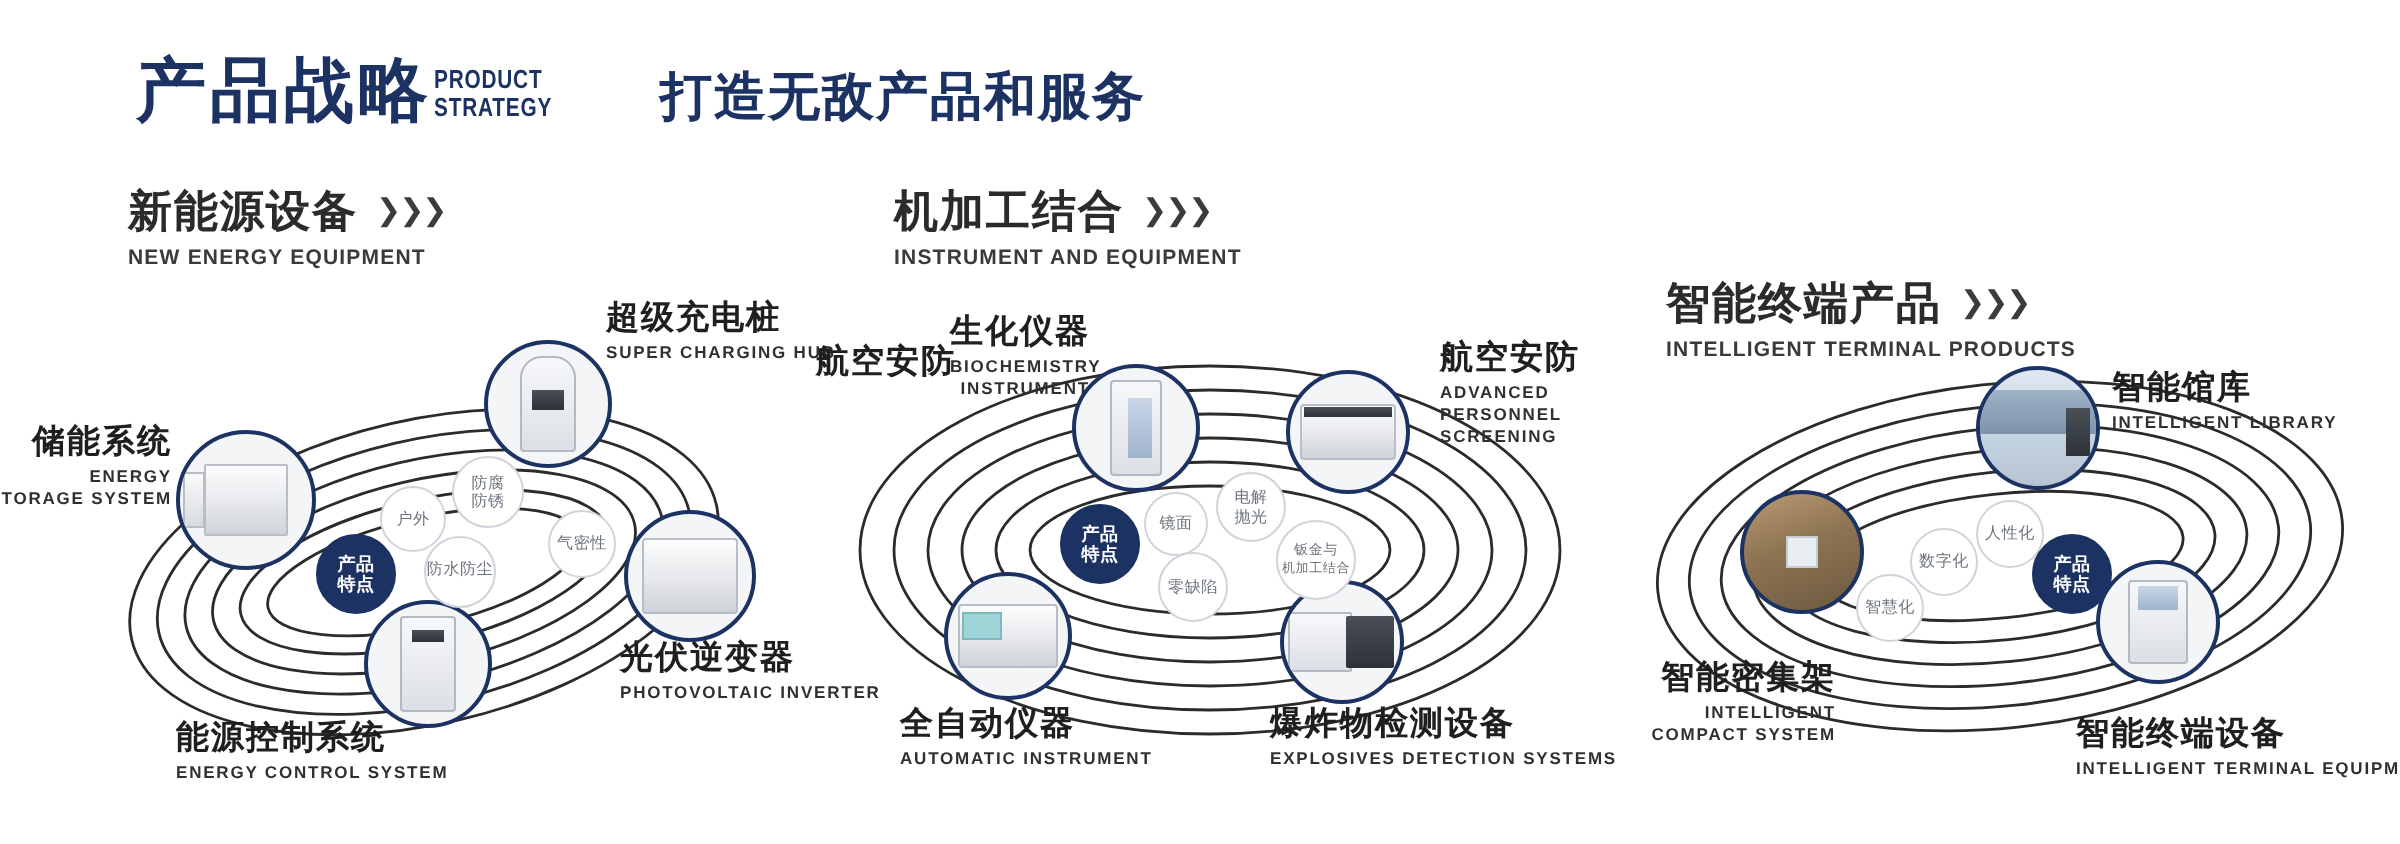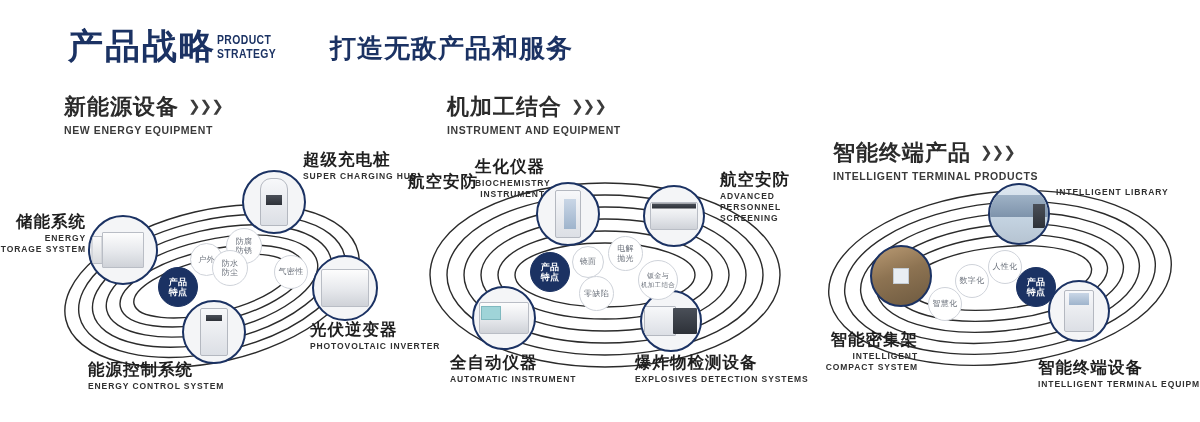--- a/index.html
+++ b/index.html
@@ -157,21 +157,21 @@
       <span>产品</span>
       <span>特点</span>
     </div>
     <div class="bub" style="left:190px;top:93px;width:33px;height:33px;flex-direction:column;">
       <span>户外</span>
     </div>
     <div class="bub" style="left:226px;top:78px;width:36px;height:36px;flex-direction:column;">
       <span>防腐</span>
       <span>防锈</span>
     </div>
-    <div class="bub" style="left:212px;top:100px;width:36px;height:36px;flex-direction:column;font-family:Liberation Mono, monospace;">
+    <div class="bub" style="left:212px;top:118px;width:36px;height:36px;flex-direction:row;font-family:Liberation Mono, monospace;">
       <span>防水</span>
       <span>防尘</span>
     </div>
     <div class="bub" style="left:274px;top:105px;width:34px;height:34px;flex-direction:column;">
       <span>气密性</span>
     </div>
 
     <div class="lbl ar" style="left:-6px;top:62px;width:92px;">
       <div class="cn">储能系统</div>
       <div class="en" style="white-space:normal;">ENERGY STORAGE SYSTEM</div>
@@ -291,20 +291,21 @@
     </div>
     <div class="bub" style="left:188px;top:100px;width:34px;height:34px;flex-direction:column;">
       <span>人性化</span>
     </div>
     <div class="bub core" style="left:216px;top:117px;width:40px;height:40px;flex-direction:column;">
       <span>产品</span>
       <span>特点</span>
     </div>
 
     <div class="lbl" style="left:256px;top:35px;">
+      <div class="cn">智能馆库</div>
       <div class="en">INTELLIGENT LIBRARY</div>
     </div>
     <div class="lbl ar" style="left:18px;top:180px;width:100px;">
       <div class="cn">智能密集架</div>
       <div class="en" style="white-space:normal;">INTELLIGENT COMPACT SYSTEM</div>
     </div>
     <div class="lbl" style="left:238px;top:208px;">
       <div class="cn">智能终端设备</div>
       <div class="en">INTELLIGENT TERMINAL EQUIPMENT</div>
     </div>

